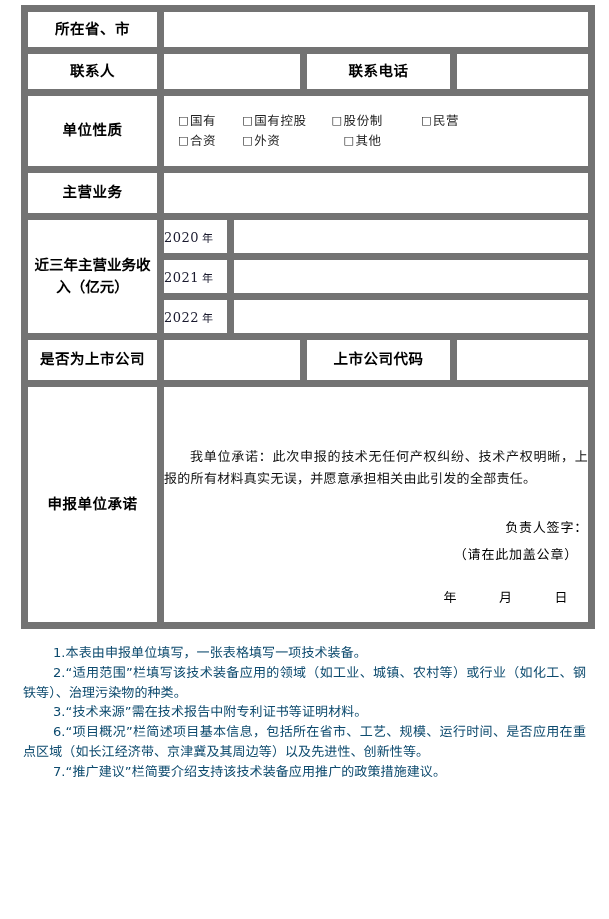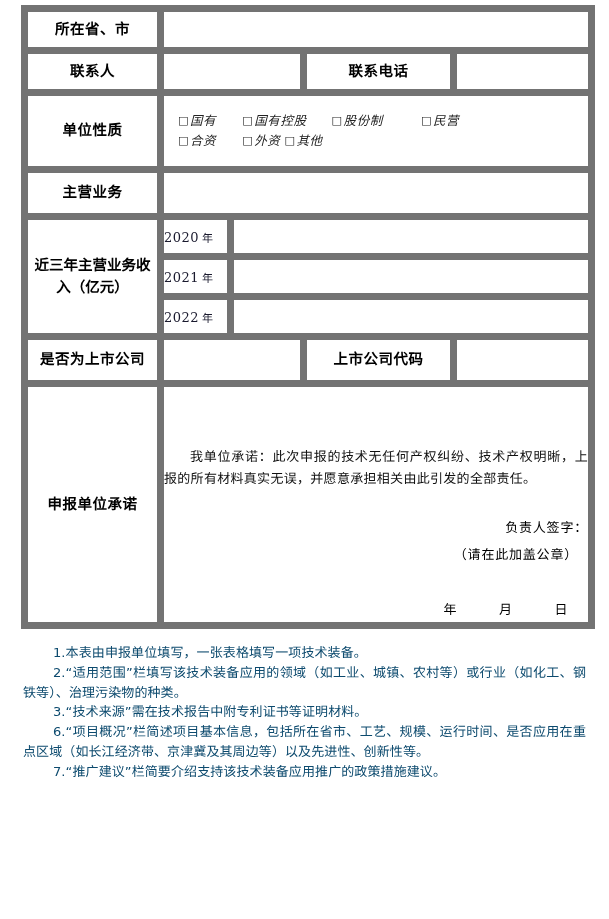--- a/index.html
+++ b/index.html
@@ -63,21 +63,20 @@
     font-size: 12.5px;
     line-height: 1.0;
     padding: 4px 0 4px 0;
     font-family: "DejaVu Sans", "Liberation Sans", sans-serif;
   }
   .opt {
     display: inline-block;
     color: #222;
     font-size: 12.5px;
     letter-spacing: 0.6px;
-    font-style: italic;
   }
   .opt .box {
     font-size: 11px;
     vertical-align: 1px;
     margin-right: 1px;
   }
 
   
   .yearlbl {
     text-align: left;
@@ -119,21 +118,21 @@
     margin-top: 8px;
     text-align: right;
     font-size: 13px;
     letter-spacing: 0.8px;
     padding-right: 10px;
   }
   .date-line {
     position: absolute;
     left: 0;
     right: 14px;
-    bottom: 4px;
+    bottom: 16px;
     text-align: right;
     font-size: 13px;
     letter-spacing: 0.5px;
   }
   .date-line span { display: inline-block; }
   .date-line .d-y { margin-right: 42px; }
   .date-line .d-m { margin-right: 42px; }
   .date-line .d-d { margin-right: 6px; }
 
   
@@ -200,21 +199,21 @@
               <span class="box">□</span><span>民营</span>
             </span>
           </div>
           <div class="opt-row">
             <span class="opt" style="margin-left:14px">
               <span class="box">□</span><span>合资</span>
             </span>
             <span class="opt" style="margin-left:22px">
               <span class="box">□</span><span>外资</span>
             </span>
-            <span class="opt" style="">
+            <span class="opt" style="margin-left:59px">
               <span class="box">□</span><span>其他</span>
             </span>
           </div>
         </td>
       </tr>
 
       <tr>
         <td class="lbl" style="height:40px">主营业务</td>
         <td class="val" colspan="4"></td>
       </tr>

